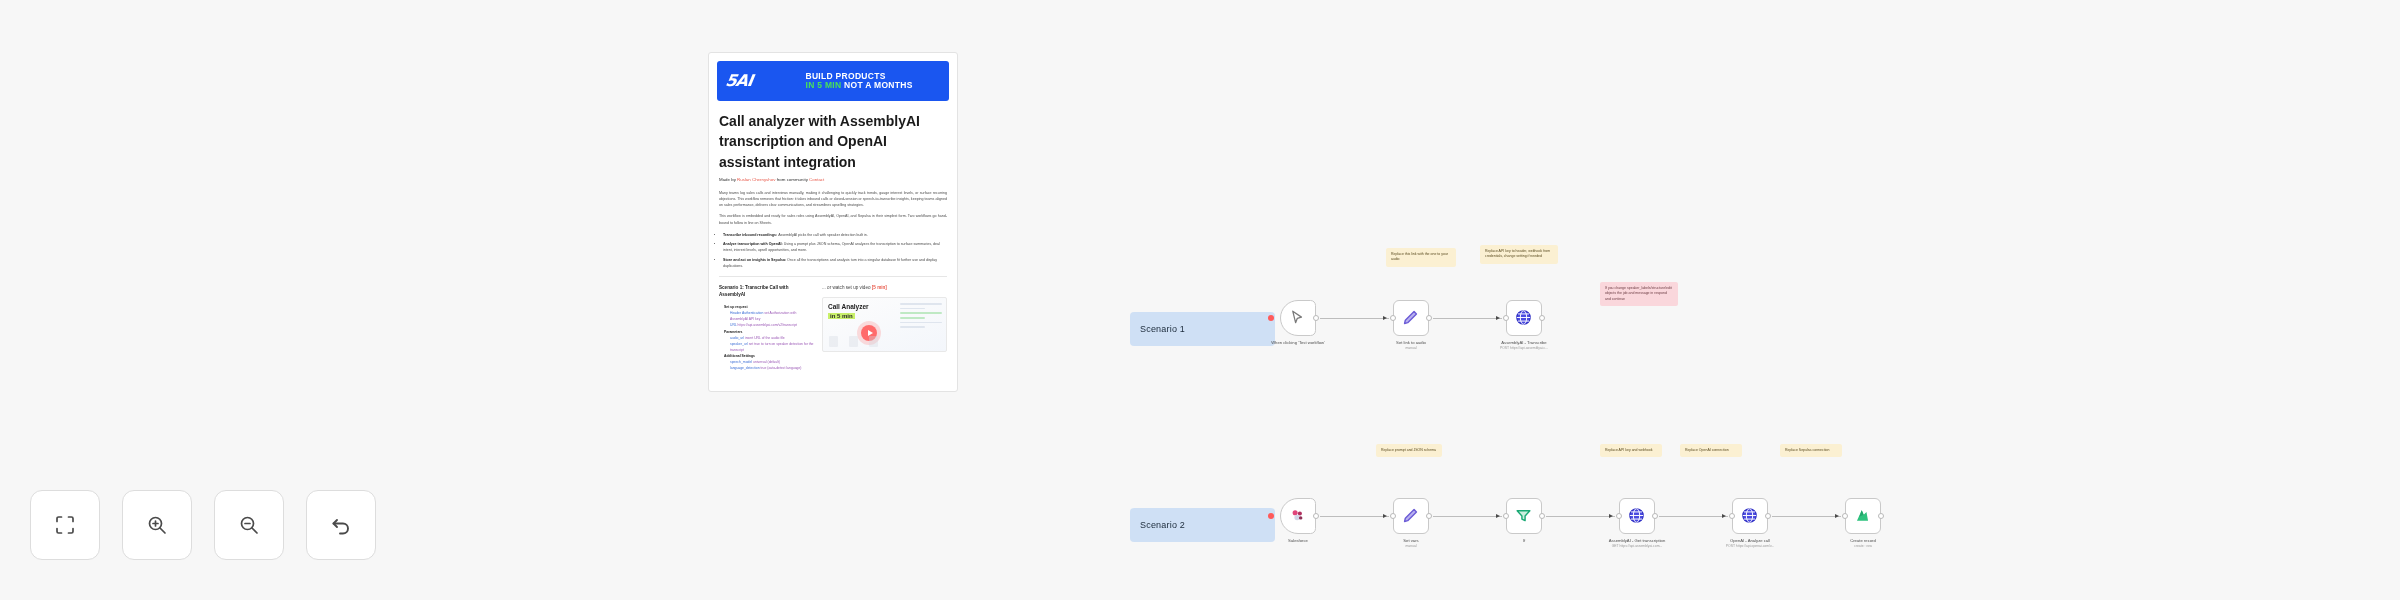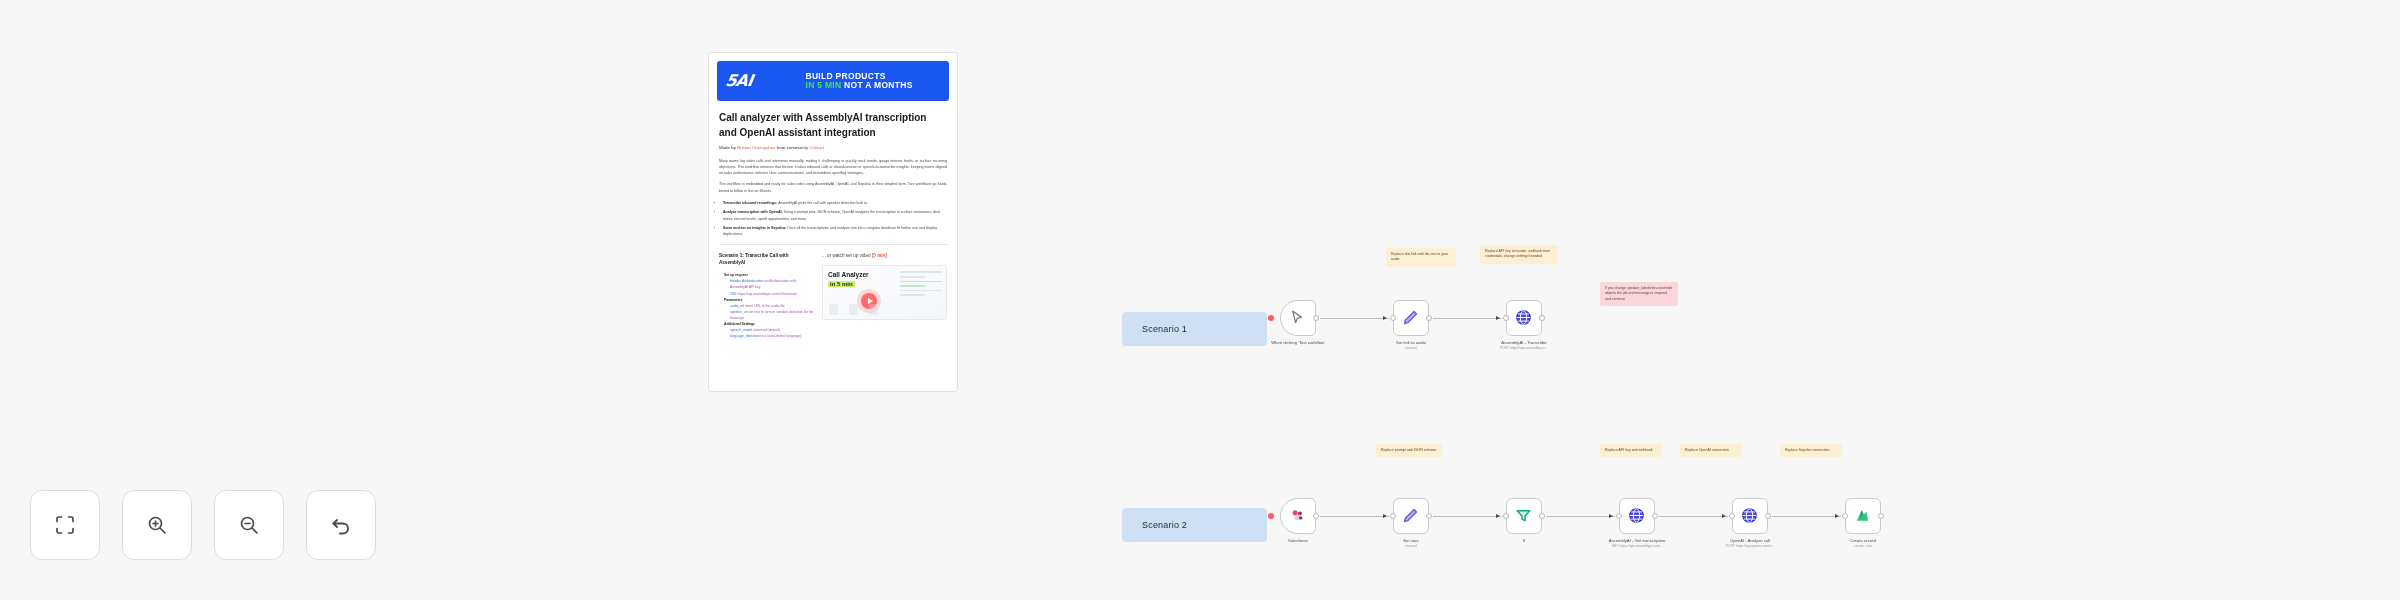--- a/index.html
+++ b/index.html
@@ -65,21 +65,21 @@
     letter-spacing:0.3px;
   }
   .banner-l2 {
     font-size:8.5px; font-weight:bold; color:#ffffff;
     letter-spacing:0.3px;
   }
   .banner-l2 .hl { color:#49e05a; }
 
   .doc-title {
     margin:10px 10px 4px 10px;
-    font-size:10px; font-weight:bold; color:#1b1b1b;
+    font-size:14px; font-weight:bold; color:#1b1b1b;
     line-height:1.45;
   }
   .doc-byline {
     margin:5px 10px 0 10px;
     font-size:4.4px; color:#333;
     line-height:1.5;
   }
   .doc-byline .lnk { color:#e8594a; }
   .doc-para {
     margin:6px 10px 0 10px;
@@ -161,24 +161,25 @@
   .vid-icons span {
     width:9px; height:11px; background:#d4d9e2; border-radius:1px;
   }
 
   
   .scenario-label {
     position:absolute;
     background:#cfe0f5;
     border-radius:4px;
     display:flex; align-items:center;
-    padding-left:20px;
+    padding-left:10px;
     font-size:9px;
     color:#1b2a3a;
     letter-spacing:.2px;
+    margin-left:8px;
   }
   #scn1-label { left:1122px; top:312px; width:145px; height:34px; }
   #scn2-label { left:1122px; top:508px; width:145px; height:34px; }
 
   .flow { position:absolute; }
   #flow1 { left:1280px; top:300px; }
   #flow2 { left:1280px; top:498px; }
 
   .node-wrap {
     position:absolute;

